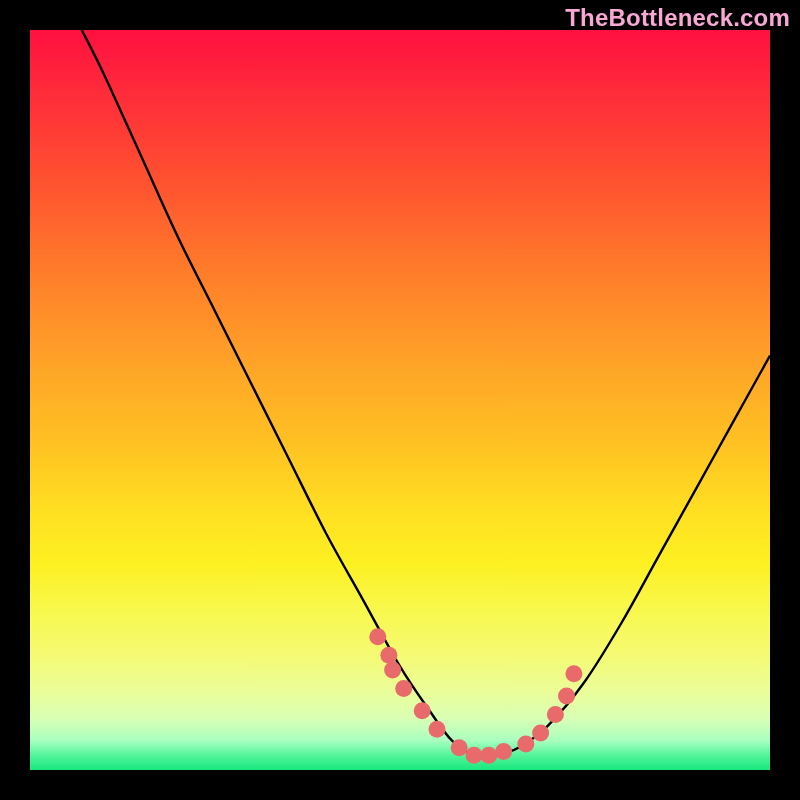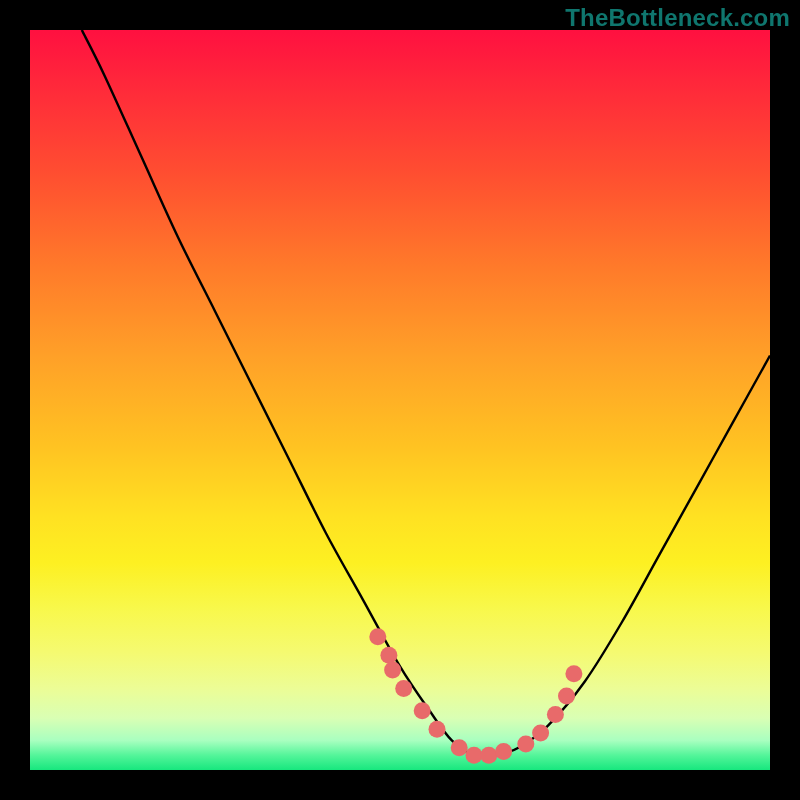--- a/index.html
+++ b/index.html
@@ -14,21 +14,21 @@
   .frame {
     position: relative;
     width: 800px;
     height: 800px;
     background: #000;
   }
   .watermark {
     position: absolute;
     top: 4px;
     right: 10px;
-    color: #0f766e;
+    color: #f9a8d4;
     font-size: 24px;
     font-weight: 600;
     letter-spacing: 0.2px;
     z-index: 10;
   }
   .plot {
     position: absolute;
     left: 30px;
     top: 30px;
     width: 740px;

